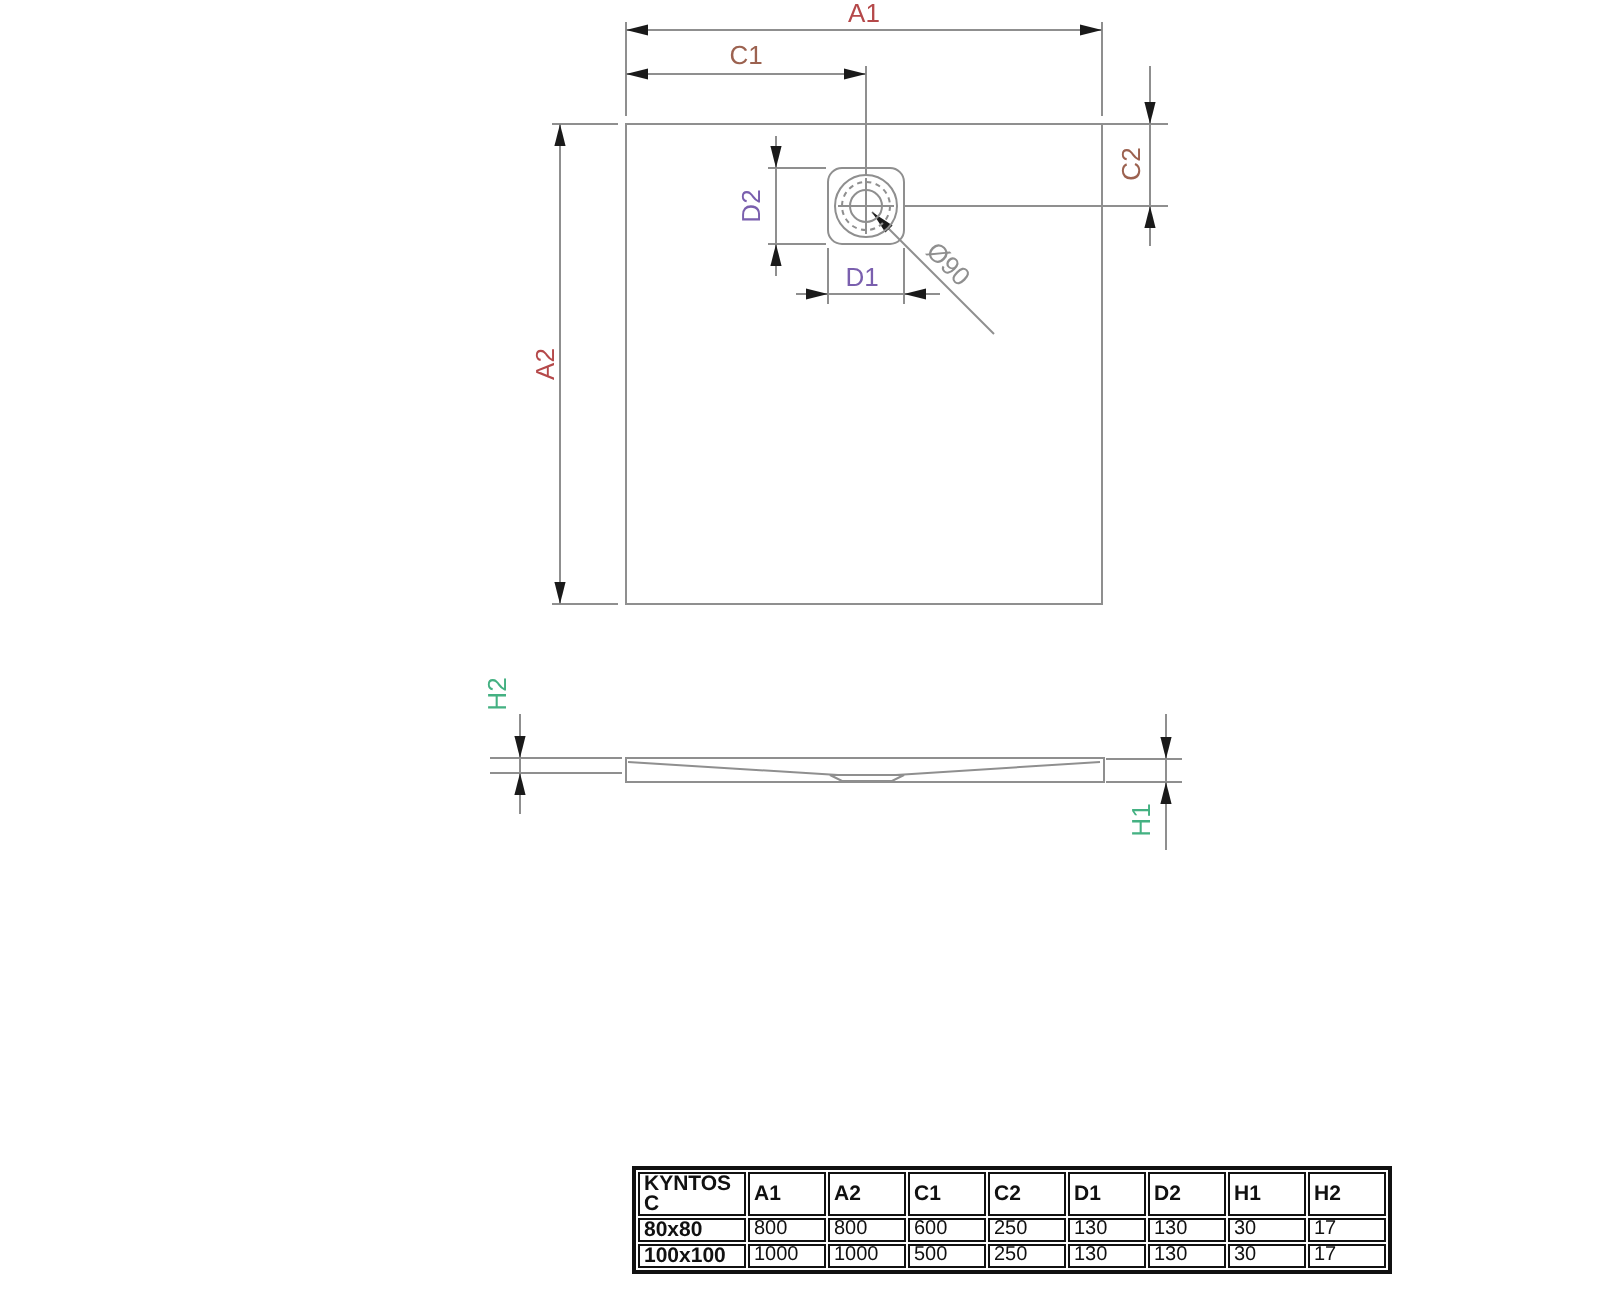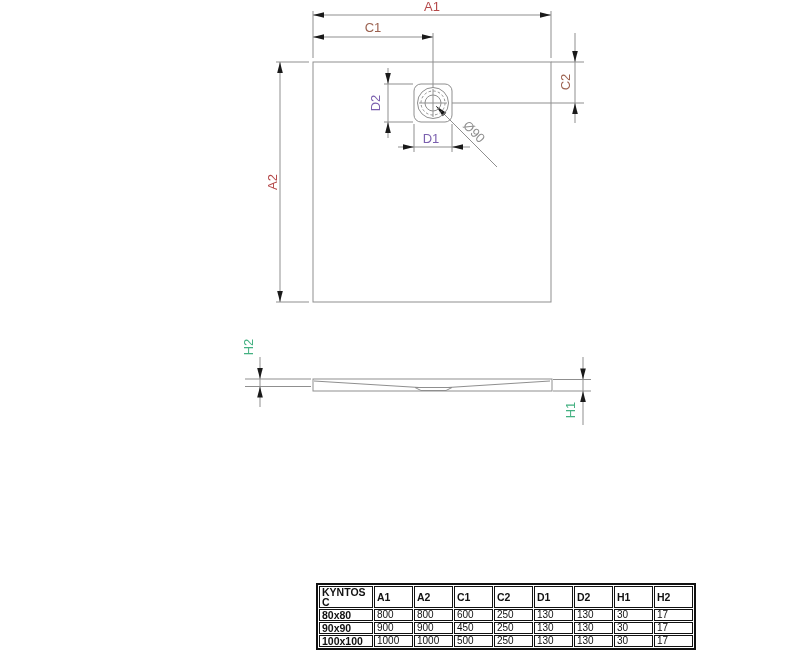--- a/index.html
+++ b/index.html
@@ -142,31 +142,20 @@
     <td class="val num">800</td>
     <td class="val num">800</td>
     <td class="val num">600</td>
     <td class="val num">250</td>
     <td class="val num">130</td>
     <td class="val num">130</td>
     <td class="val num">30</td>
     <td class="val num">17</td>
   </tr>
   <tr>
-    <td class="model">90x90</td>
-    <td class="val num">900</td>
-    <td class="val num">900</td>
-    <td class="val num">450</td>
-    <td class="val num">250</td>
-    <td class="val num">130</td>
-    <td class="val num">130</td>
-    <td class="val num">30</td>
-    <td class="val num">17</td>
-  </tr>
-  <tr>
     <td class="model">100x100</td>
     <td class="val num">1000</td>
     <td class="val num">1000</td>
     <td class="val num">500</td>
     <td class="val num">250</td>
     <td class="val num">130</td>
     <td class="val num">130</td>
     <td class="val num">30</td>
     <td class="val num">17</td>
   </tr>

